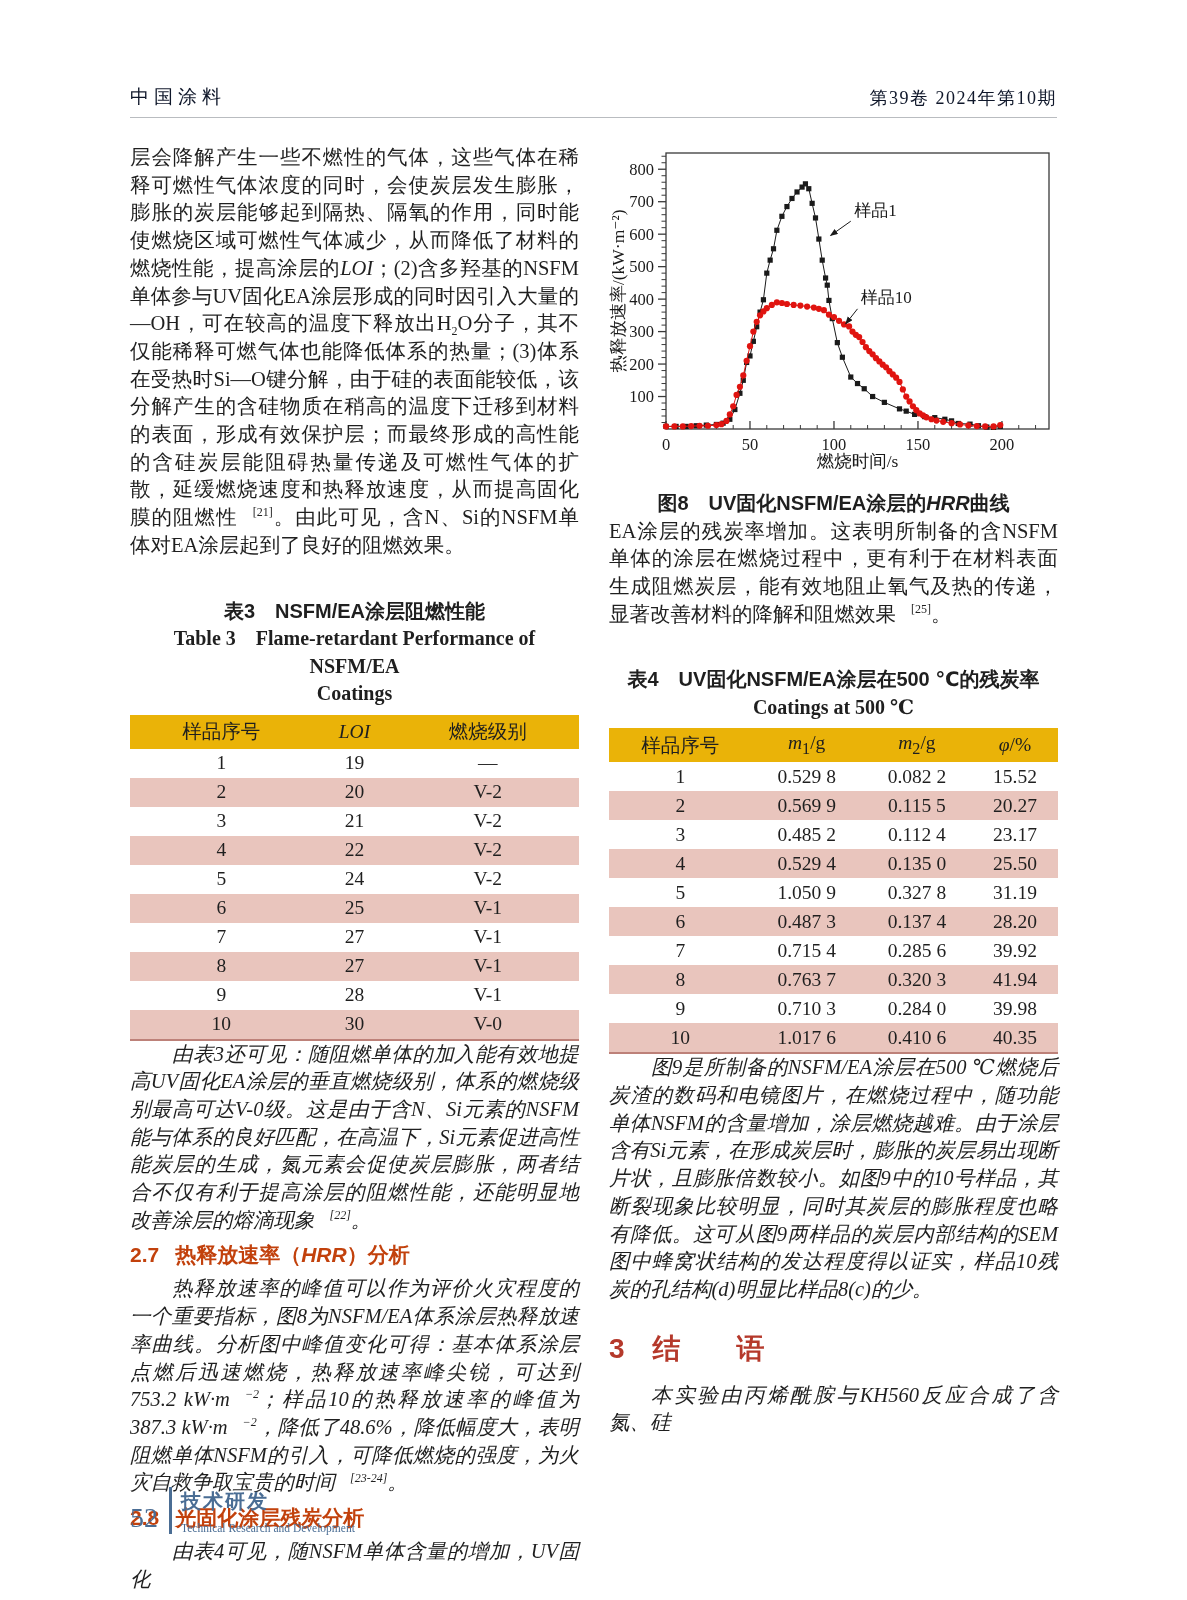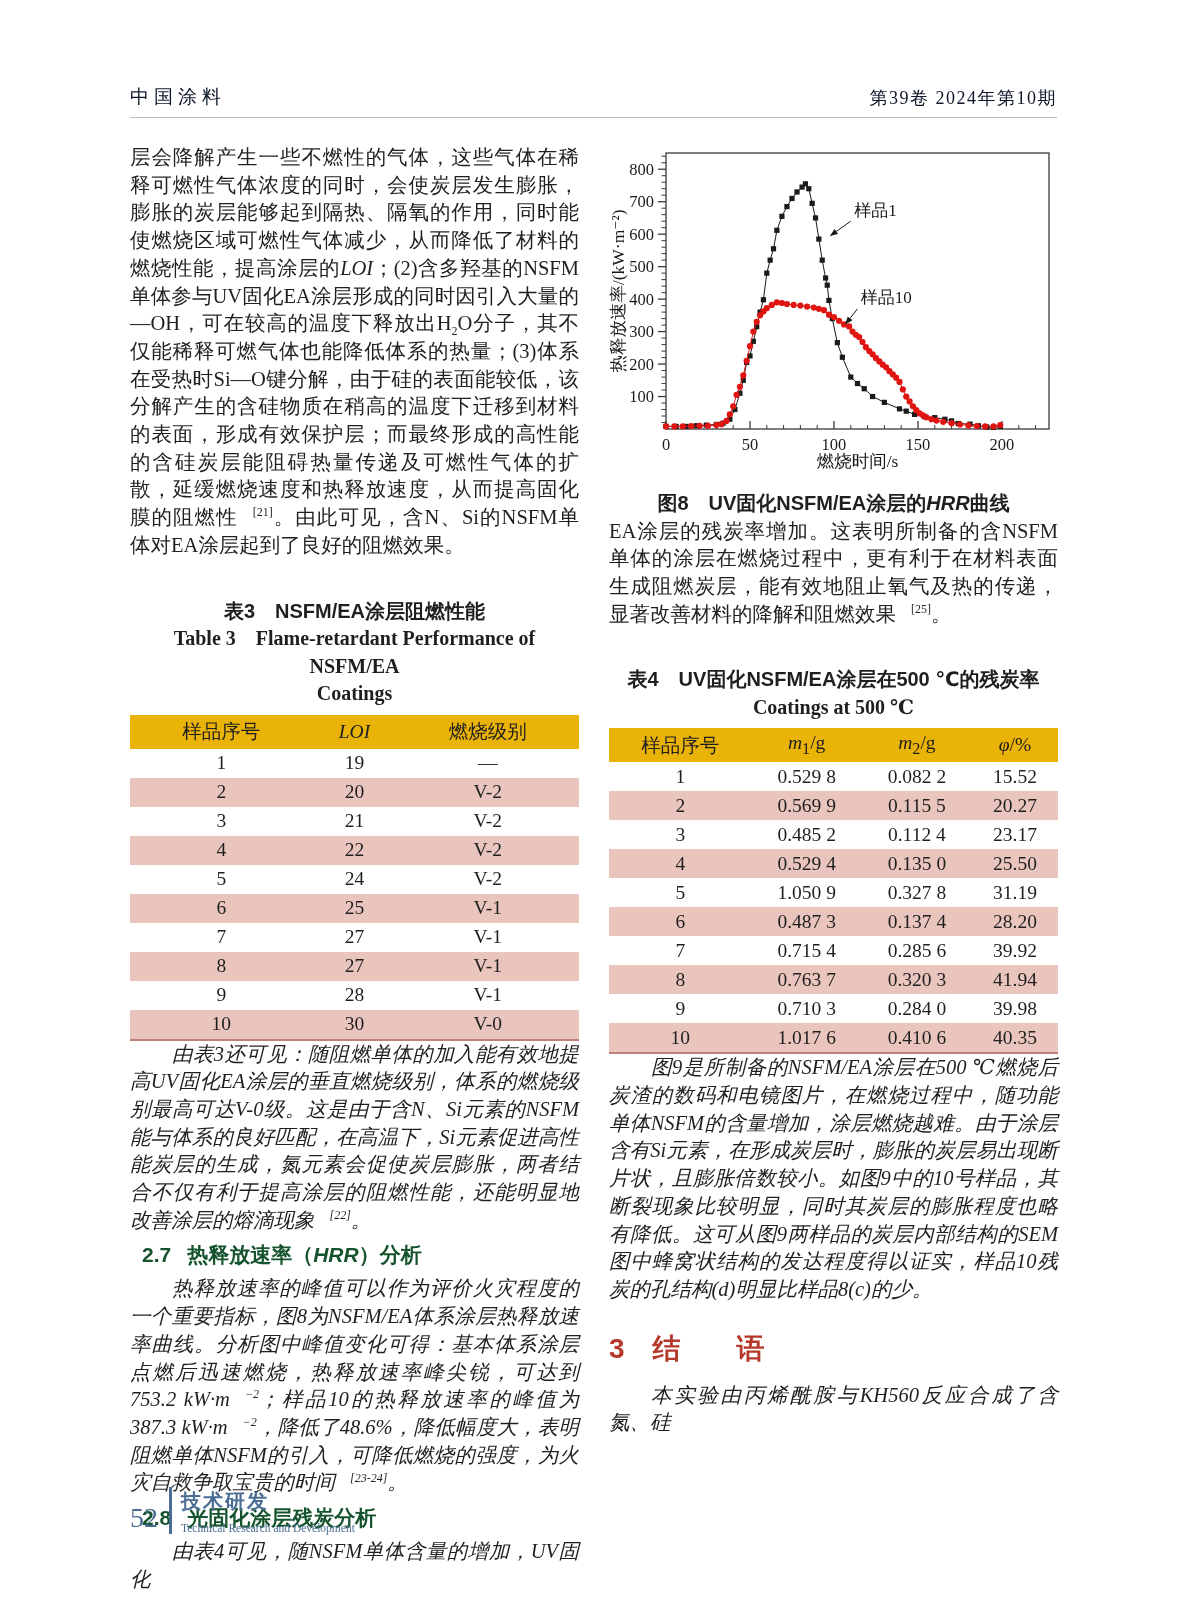--- a/index.html
+++ b/index.html
@@ -13,23 +13,23 @@
   .issue{font-size:18px;letter-spacing:1.5px;}
   
   .columns{display:flex;gap:30px;margin-top:26px;}
   .col{width:449px;flex:0 0 449px;}
   p.body{font-size:20.5px;line-height:27.7px;text-align:justify;margin:0;
          font-family:"Liberation Serif","DejaVu Serif",serif;}
   p.indent{text-indent:2.05em;font-style:italic;}
   p.body sup{font-size:12px;line-height:0;margin-left:15px;}
   p.body sub{font-size:12px;line-height:0;}
   
-  .sec-h{display:flex;align-items:baseline;color:#14532d;font-weight:bold;
+  .sec-h{display:flex;align-items:baseline;color:#c2410c;font-weight:bold;
          font-family:"Liberation Sans","DejaVu Sans",sans-serif;
-         font-size:21px;margin:7px 0 6px 12px;}
+         font-size:21px;margin:7px 0 6px 0;}
   .sec-h .num{margin-right:16px;}
   .sec-h3{display:flex;align-items:baseline;color:#b5392b;font-weight:bold;
           font-family:"Liberation Sans","DejaVu Sans",sans-serif;
           font-size:28px;margin:26px 0 14px 0;letter-spacing:2px;}
   .sec-h3 .num{margin-right:26px;}
   .sec-h3 .t{letter-spacing:14px;}
   
   .cap{text-align:center;font-weight:bold;font-size:20px;line-height:27.5px;}
   .cap-cn{font-family:"Liberation Sans","DejaVu Sans",sans-serif;}
   .cap-en{font-family:"Liberation Serif","DejaVu Serif",serif;}

